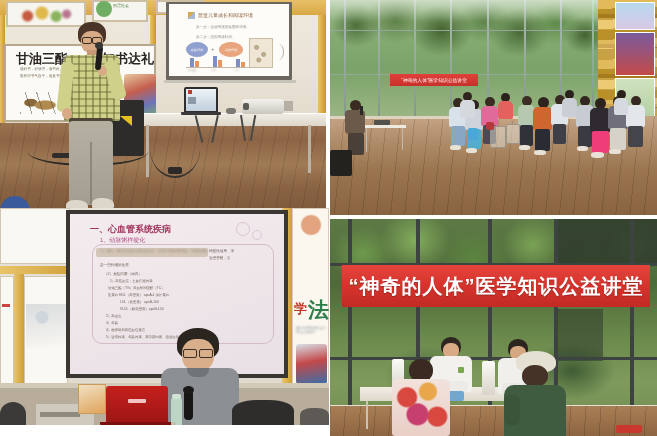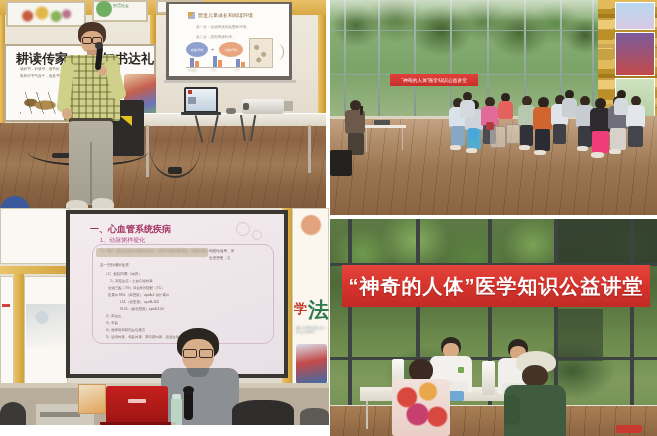--- a/index.html
+++ b/index.html
@@ -173,21 +173,21 @@
                    radial-gradient(circle at 45% 45%,#e0b74a 0 6px,rgba(0,0,0,0) 7px),
                    radial-gradient(circle at 68% 62%,#8ab35c 0 5px,rgba(0,0,0,0) 6px),
                    radial-gradient(circle at 85% 50%,#b8758f 0 4px,rgba(0,0,0,0) 5px);"></div>
       <div class="tl-board abs" style="left:92px;top:0;width:56px;height:22px;"></div>
       <div class="abs" style="left:96px;top:1px;width:16px;height:16px;border-radius:50%;background:#6fae63;"></div>
       <div class="tl-sub blur1" style="left:113px;top:3px;font-size:4px;color:#4b7c44;">所需社会</div>
       <div class="tl-board abs" style="left:156px;top:0;width:48px;height:14px;"></div>
 
       <div class="tl-board2 abs" style="left:4px;top:44px;width:152px;height:78px;"></div>
       <div class="tl-bannertext" style="left:16px;top:50px;font-size:13px;">
-        <span>耕读传家</span>
+        <span>甘油三酯</span>
       </div>
       <div class="tl-bannertext" style="left:102px;top:50px;font-size:13px;">
         <span>知书达礼</span>
       </div>
       <div class="tl-sub blur1" style="left:20px;top:67px;font-size:3.6px;">读好书，好读书，读书好。</div>
       <div class="tl-sub blur1" style="left:20px;top:74px;font-size:3.6px;">腹有诗书气自华，最是书香能致远。</div>
       <div class="abs blur1" style="left:14px;top:84px;width:120px;height:34px;
         background:radial-gradient(ellipse 16px 7px at 26% 62%,#b08a4e 0 60%,rgba(0,0,0,0) 72%),
                    radial-gradient(ellipse 10px 6px at 14% 55%,#8a6a3a 0 60%,rgba(0,0,0,0) 72%);"></div>
       <div class="abs blur1" style="left:20px;top:92px;width:110px;height:22px;

